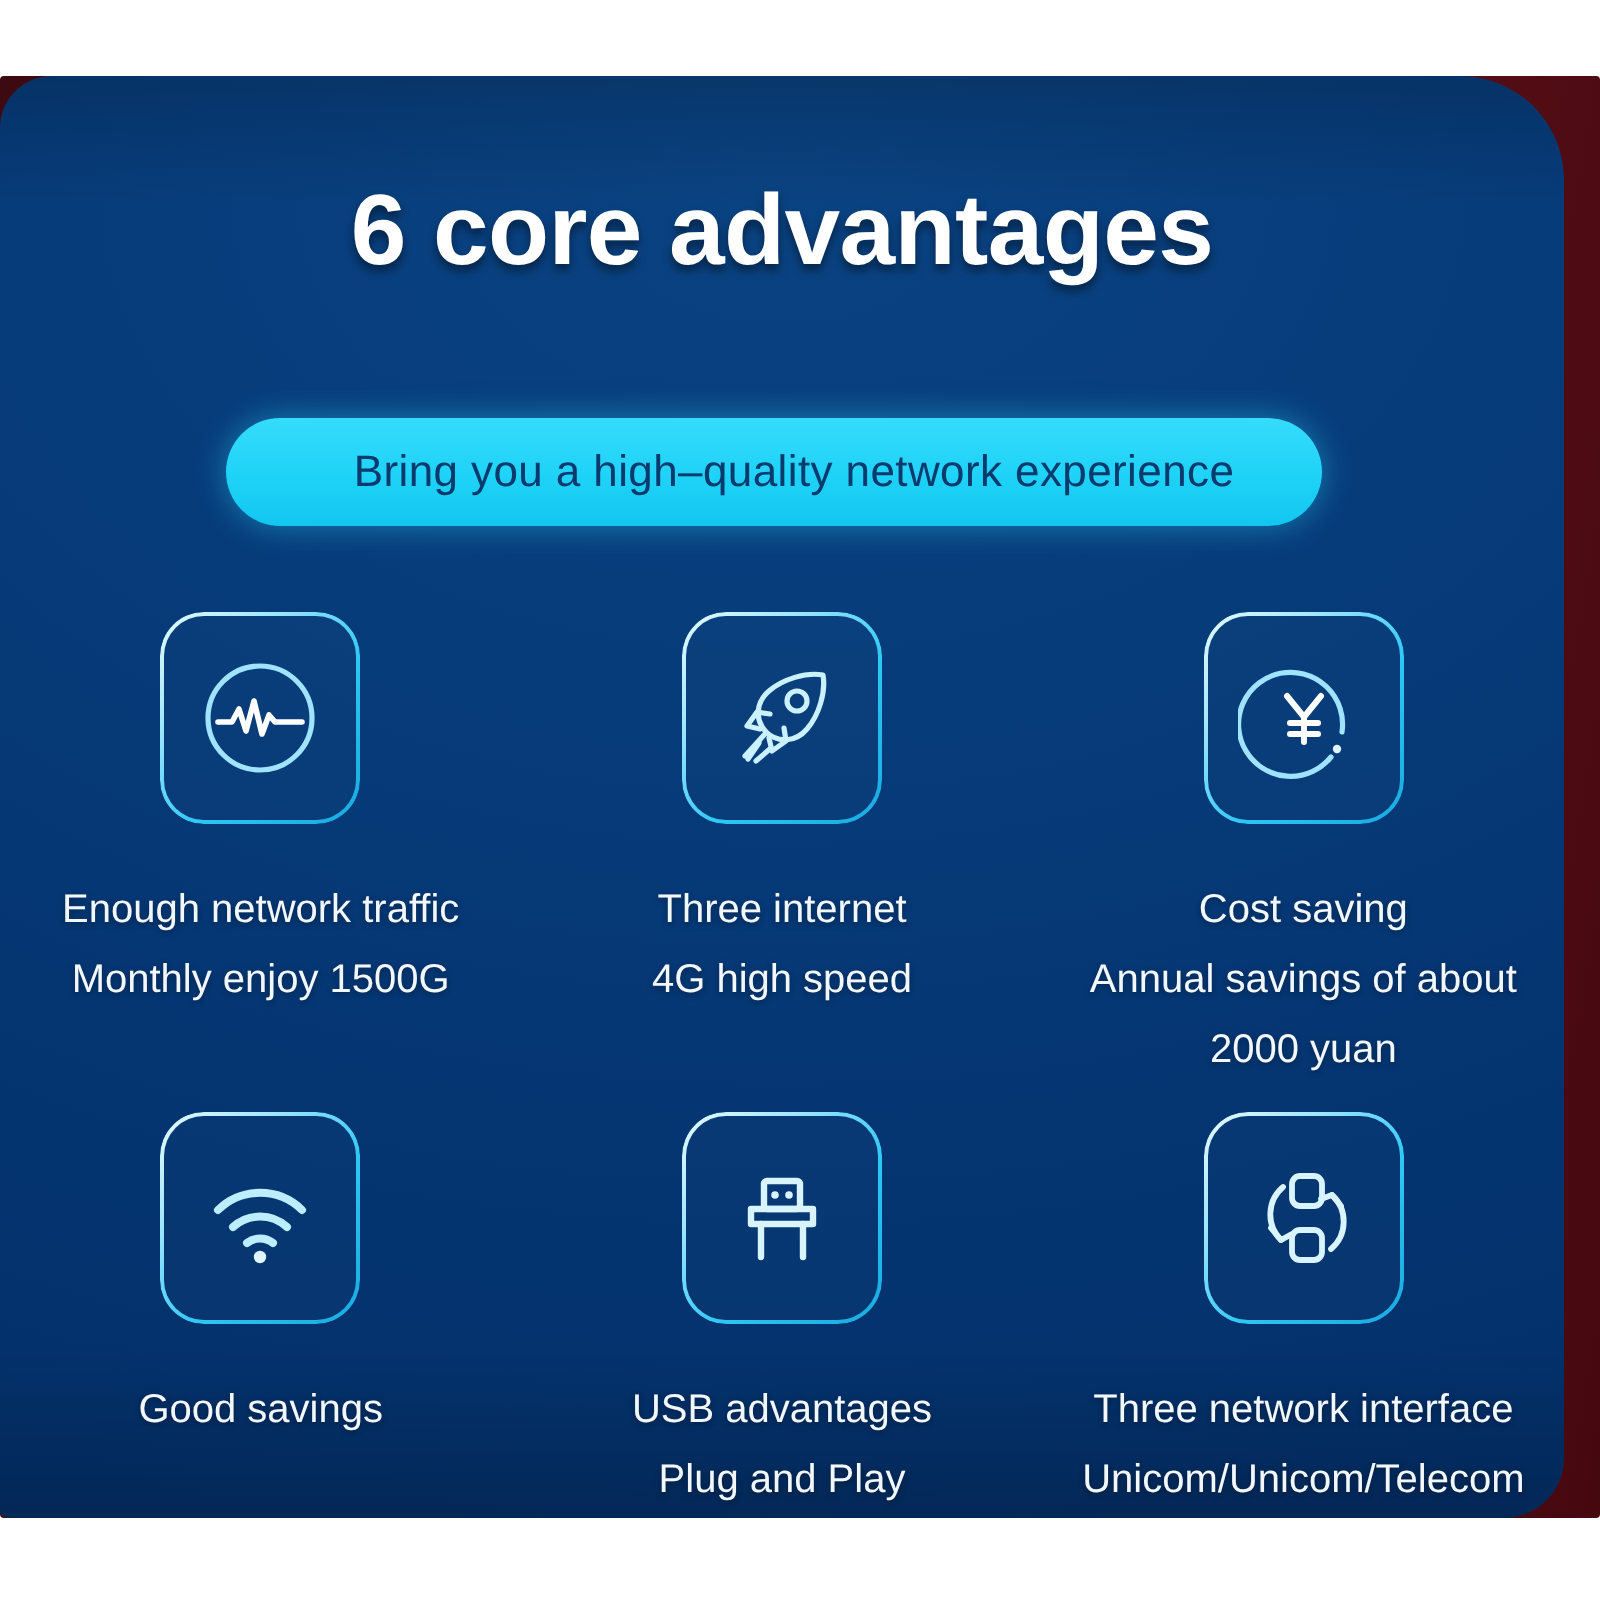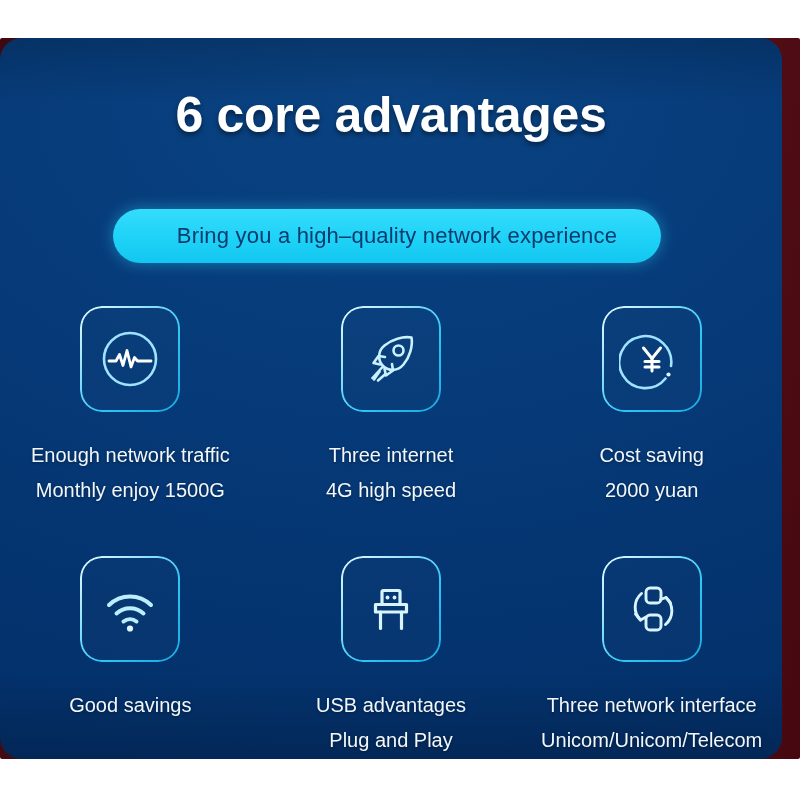--- a/index.html
+++ b/index.html
@@ -39,21 +39,20 @@
     top: 38px;
     width: 782px;
     height: 721px;
     background:
       radial-gradient(130% 95% at 50% 8%, #0a4382 0%, #063a78 46%, #03306a 100%);
     border-top-left-radius: 26px;
     border-top-right-radius: 52px;
     border-bottom-left-radius: 4px;
     border-bottom-right-radius: 30px;
     overflow: hidden;
-    border-radius: 22px;
   }
 
   .panel::before {
     content: "";
     position: absolute;
     inset: 0;
     background: linear-gradient(180deg, rgba(0,0,0,0.16) 0%, rgba(0,0,0,0) 9%, rgba(0,0,0,0) 88%, rgba(0,0,0,0.18) 100%);
     pointer-events: none;
   }
 
@@ -222,20 +221,21 @@
                   <path d="M41.5 22 L33 32.5"></path>
                   <path d="M33 32.5 L33 45"></path>
                   <path d="M26 35.5 H40"></path>
                   <path d="M26 41 H40"></path>
                 </g>
               </svg>
             </span>
           </div>
           <div class="captions">
             <div class="caption">Cost saving</div>
+            <div class="caption">Annual savings of about</div>
             <div class="caption">2000 yuan</div>
           </div>
         </div>
 
       </div>
 
       <div class="row row-2">
 
         <div class="cell">
           <div class="icon-box">

